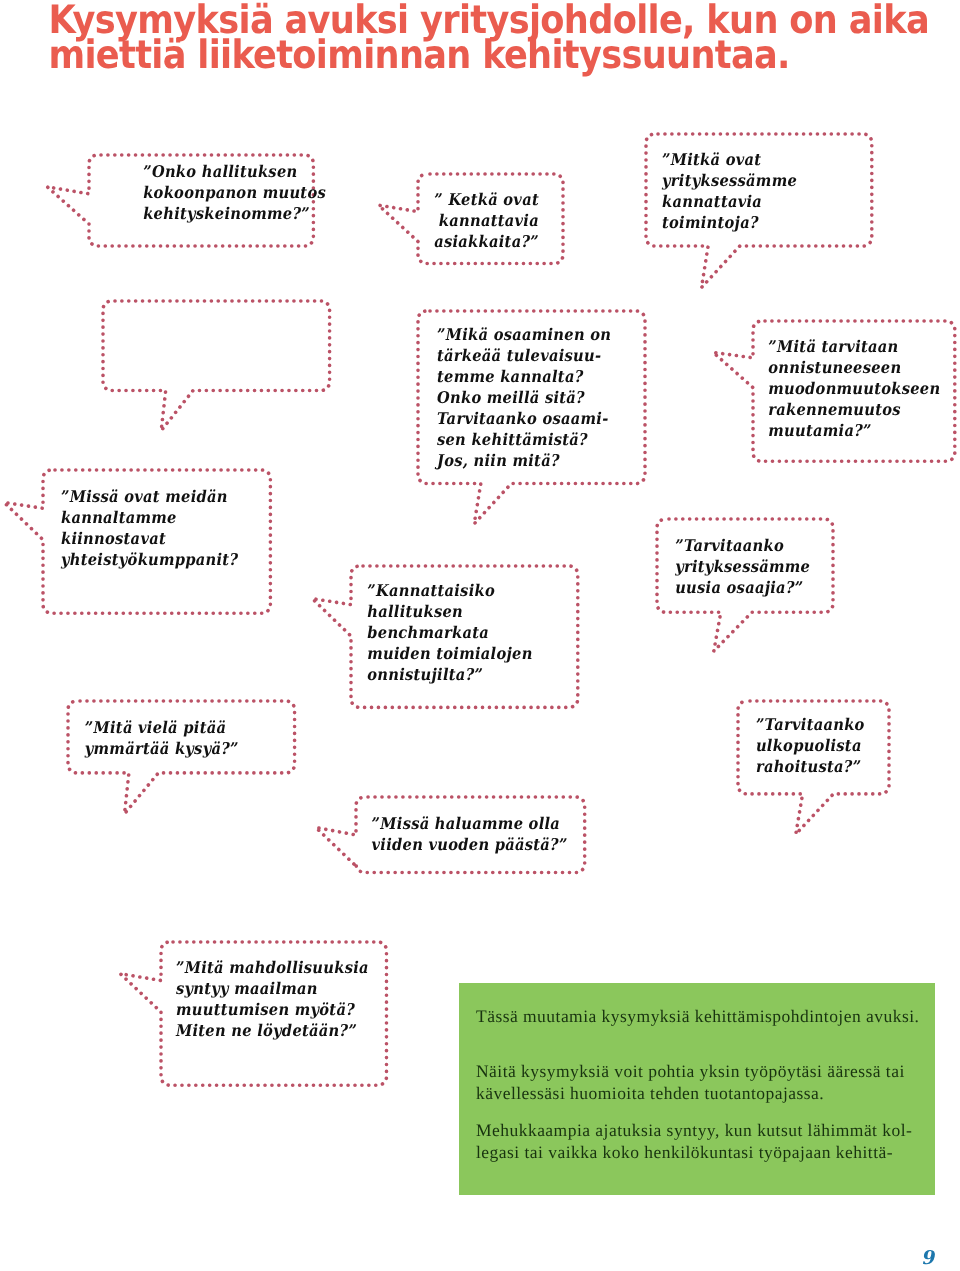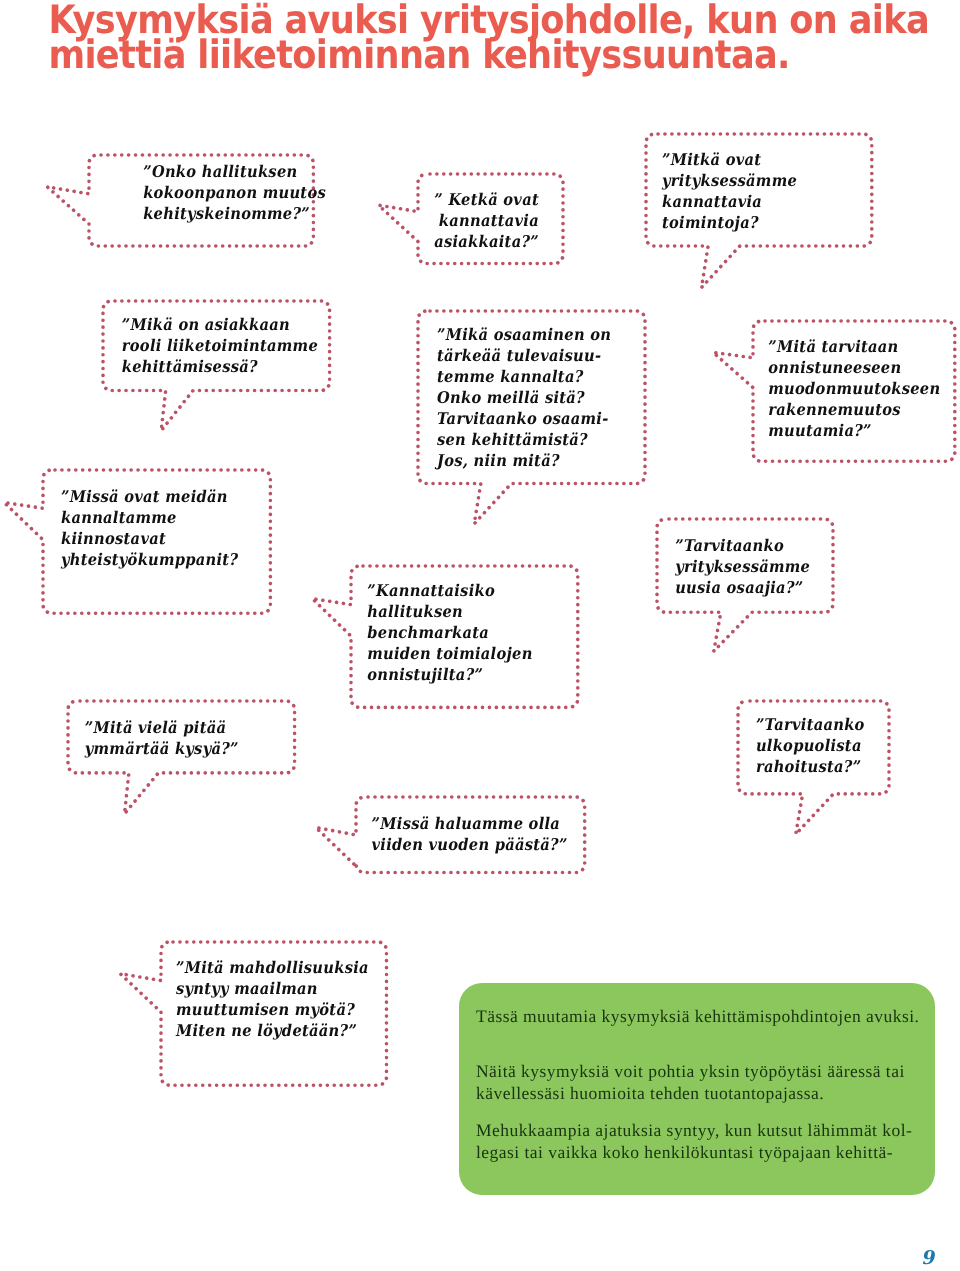--- a/index.html
+++ b/index.html
@@ -14,21 +14,21 @@
     font-size:39.1px;font-stretch:condensed;line-height:35.3px;letter-spacing:-0.67px;color:#ea5c4f;}
 
   .bubble{position:absolute;}
   .bubble svg{position:absolute;left:0;top:0;display:block;}
   .bubble .txt{position:absolute;font-family:"DejaVu Serif",serif;font-stretch:condensed;
     font-weight:700;font-style:italic;font-size:16.3px;line-height:21.0px;
     letter-spacing:0.28px;color:#111111;white-space:pre;}
   .bubble .txt .ln{display:block;}
 
   .notebox{position:absolute;left:459.4px;top:982.8px;width:475.5px;height:212.2px;
-    background:#8bc75c;border-radius:23px;}
+    background:#8bc75c;}
   .notebox .note-p{position:absolute;margin:0;left:16.6px;
     font-family:"Liberation Serif",serif;font-size:17.5px;line-height:22.1px;
     letter-spacing:0.47px;color:#18330f;white-space:pre;}
   .notebox .note-p .ln{display:block;}
 
   .pageno{position:absolute;left:922.5px;top:1249.2px;
     font-family:"DejaVu Serif",serif;font-weight:700;font-style:italic;
     font-size:19px;line-height:19px;color:#1c77ad;}
 </style>
 </head>
@@ -56,21 +56,20 @@
   <div class="bubble" style="left:641.5px;top:129.5px;width:237.8px;height:168.0px;">
     <svg width="237.8" height="168.0" viewBox="-4.0 -4 237.8 168.0" aria-hidden="true">
       <path d="M8.5,0H217.3A8.5,8.5 0 0 1 225.8,8.5V103.5A8.5,8.5 0 0 1 217.3,112.0H93.8L55.5,153.5L62.1,112.0H8.5A8.5,8.5 0 0 1 0,103.5V8.5A8.5,8.5 0 0 1 8.5,0Z" fill="none" stroke="#bb5266" stroke-width="3.6" stroke-linecap="round" stroke-dasharray="0.01 1" stroke-dashoffset="0.5" pathLength="106"></path>
     </svg>
     <div class="txt" style="left:20.5px;top:19.6px;"><span class="ln">”Mitkä ovat</span><span class="ln">yrityksessämme</span><span class="ln">kannattavia</span><span class="ln">toimintoja?</span></div>
   </div>
   <div class="bubble" style="left:99.2px;top:297.1px;width:238.6px;height:145.5px;">
     <svg width="238.6" height="145.5" viewBox="-4.0 -4 238.6 145.5" aria-hidden="true">
       <path d="M8.5,0H218.1A8.5,8.5 0 0 1 226.6,8.5V81.0A8.5,8.5 0 0 1 218.1,89.5H90.1L58.2,129.6L62.7,89.5H8.5A8.5,8.5 0 0 1 0,81.0V8.5A8.5,8.5 0 0 1 8.5,0Z" fill="none" stroke="#bb5266" stroke-width="3.6" stroke-linecap="round" stroke-dasharray="0.01 1" stroke-dashoffset="0.5" pathLength="100"></path>
     </svg>
-    <div class="txt" style="left:22.6px;top:16.9px;"><span class="ln">”Mikä on asiakkaan</span><span class="ln">rooli liiketoimintamme</span><span class="ln">kehittämisessä?</span></div>
   </div>
   <div class="bubble" style="left:414.0px;top:306.5px;width:239.0px;height:228.5px;">
     <svg width="239.0" height="228.5" viewBox="-4.0 -4 239.0 228.5" aria-hidden="true">
       <path d="M8.5,0H218.5A8.5,8.5 0 0 1 227.0,8.5V164.0A8.5,8.5 0 0 1 218.5,172.5H93.3L56.2,212.8L62.8,172.5H8.5A8.5,8.5 0 0 1 0,164.0V8.5A8.5,8.5 0 0 1 8.5,0Z" fill="none" stroke="#bb5266" stroke-width="3.6" stroke-linecap="round" stroke-dasharray="0.01 1" stroke-dashoffset="0.5" pathLength="124"></path>
     </svg>
     <div class="txt" style="left:23.0px;top:17.6px;"><span class="ln">”Mikä osaaminen on</span><span class="ln">tärkeää tulevaisuu-</span><span class="ln">temme kannalta?</span><span class="ln">Onko meillä sitä?</span><span class="ln">Tarvitaanko osaami-</span><span class="ln">sen kehittämistä?</span><span class="ln">Jos, niin mitä?</span></div>
   </div>
   <div class="bubble" style="left:704.8px;top:317.3px;width:257.8px;height:152.3px;">
     <svg width="257.8" height="152.3" viewBox="-48.0 -4 257.8 152.3" aria-hidden="true">
       <path d="M8.5,0H193.3A8.5,8.5 0 0 1 201.8,8.5V131.8A8.5,8.5 0 0 1 193.3,140.3H8.5A8.5,8.5 0 0 1 0,131.8V66.6L-39.8,31.4L0,36.8V8.5A8.5,8.5 0 0 1 8.5,0Z" fill="none" stroke="#bb5266" stroke-width="3.6" stroke-linecap="round" stroke-dasharray="0.01 1" stroke-dashoffset="0.5" pathLength="107"></path>

